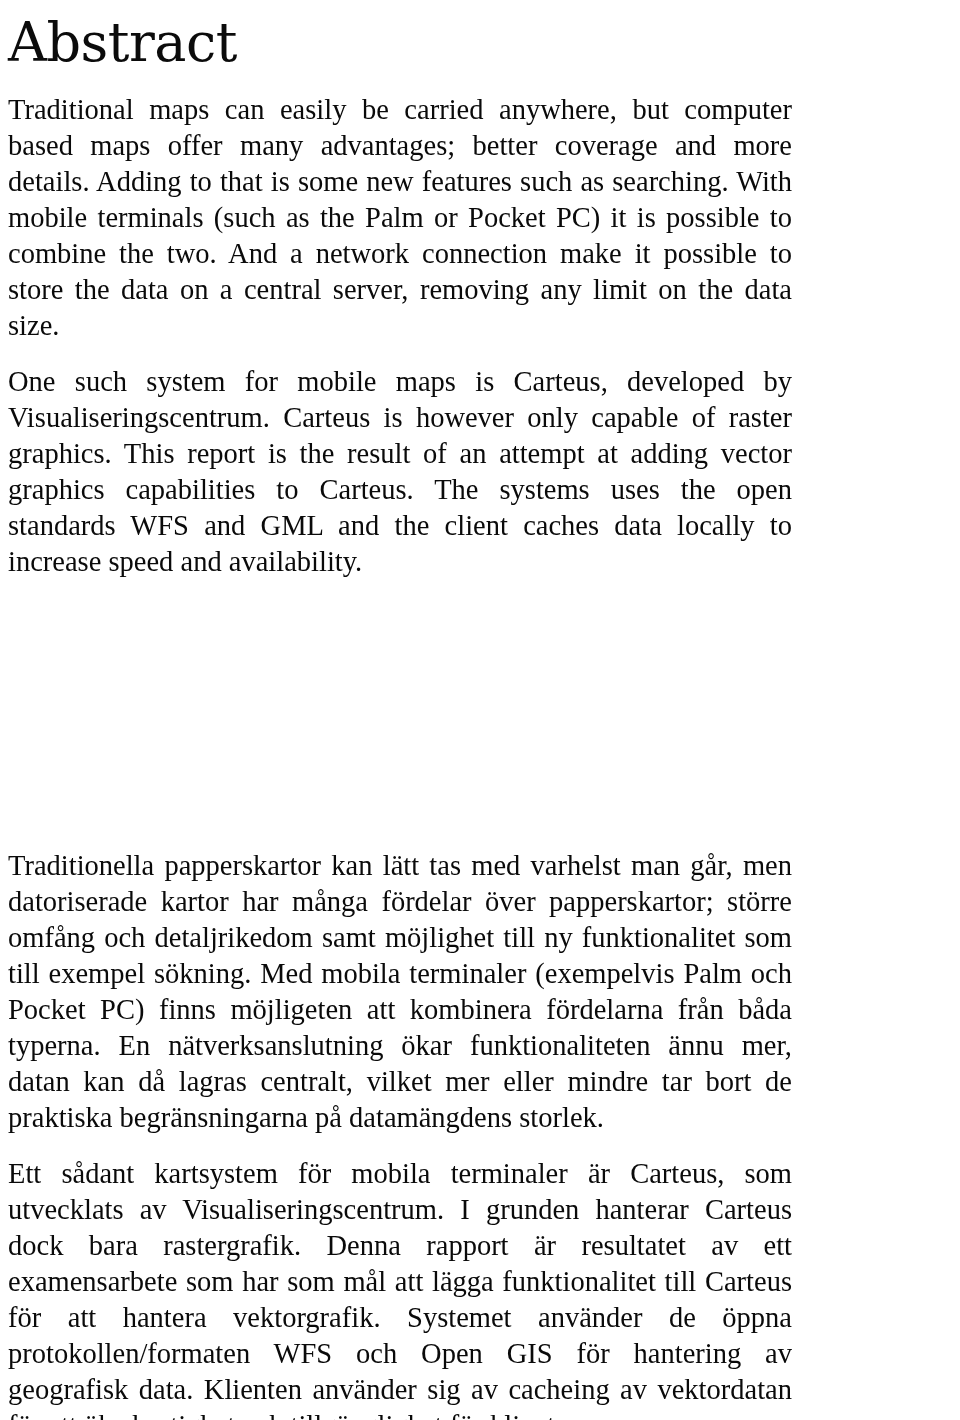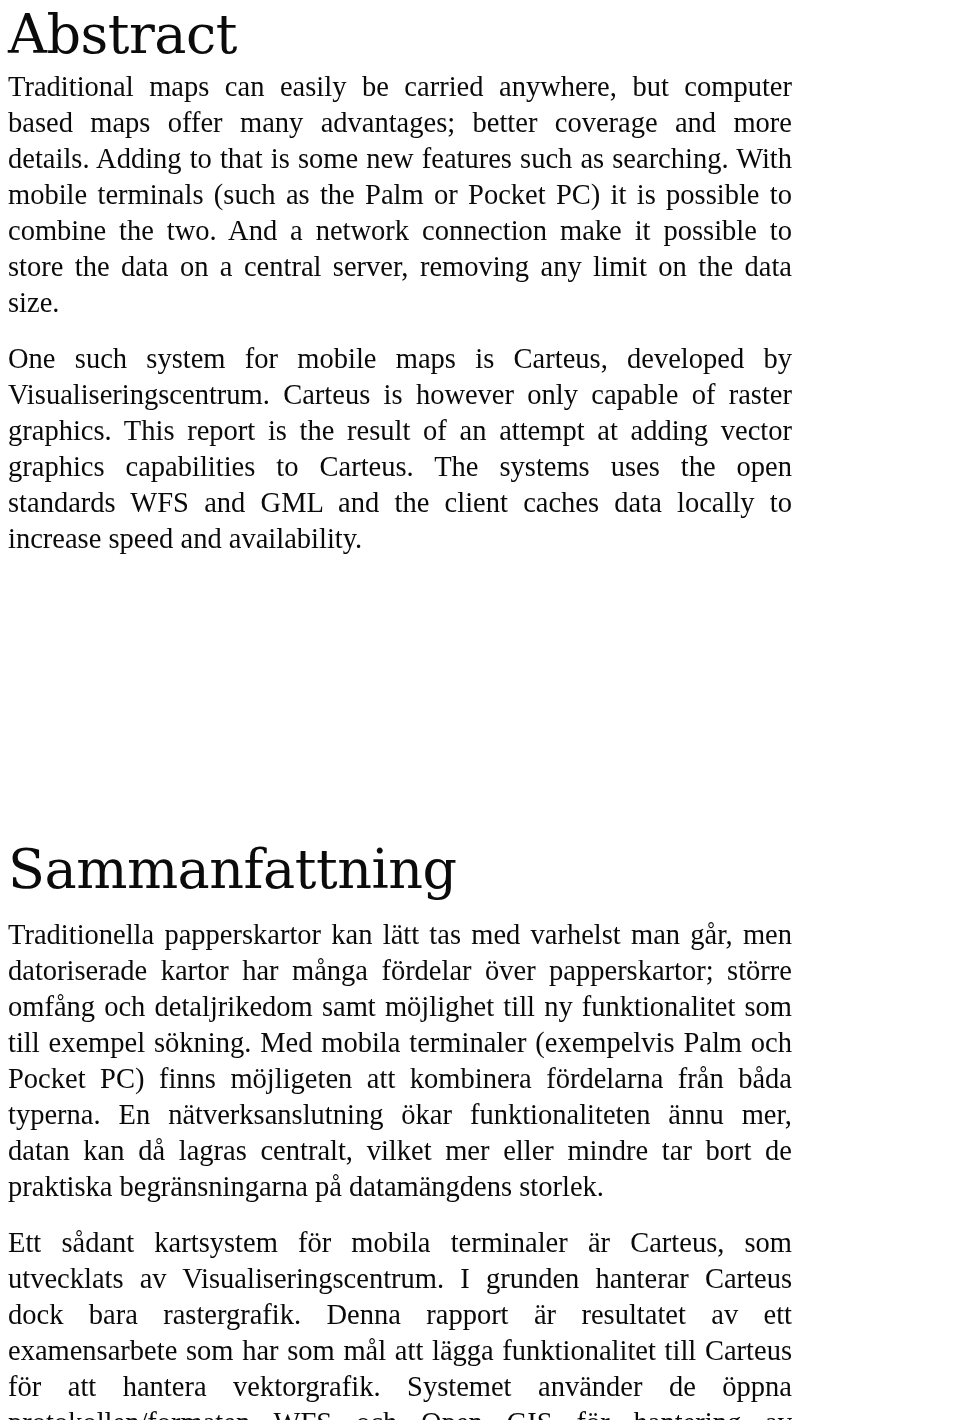--- a/index.html
+++ b/index.html
@@ -13,21 +13,21 @@
     overflow: hidden;
     font-family: "Liberation Serif", "DejaVu Serif", serif;
     color: #000000;
     -webkit-font-smoothing: antialiased;
   }
   .page {
     position: relative;
     width: 796px;
     height: 1420px;
     box-sizing: border-box;
-    padding: 4px 4px 0 8px;
+    padding: 12px 4px 0 8px;
   }
   .section-heading {
     font-family: "DejaVu Serif", "Liberation Serif", serif;
     font-weight: 400;
     font-size: 54px;
     line-height: 1.0;
     letter-spacing: -0.5px;
     margin: 0;
     padding: 0;
     color: #0b0b0b;
@@ -52,21 +52,21 @@
     word-spacing: 0px;
     color: #0a0a0a;
   }
   .para:last-child {
     margin-bottom: 0;
   }
   #abstract-section {
     margin-bottom: 0;
   }
   #abstract-body {
-    margin-top: 7px;
+    margin-top: 22px;
   }
   #sammanfattning-section {
     margin-top: 0;
   }
   #sammanfattning-heading-wrap {
     padding-top: 38px;
   }
   #sammanfattning-body {
     margin-top: 20px;
     font-family: Liberation Serif, serif;
@@ -84,22 +84,19 @@
     <h1 id="abstract-heading" class="section-heading">Abstract</h1>
     <div id="abstract-body" class="section-body">
       <p class="para">Traditional maps can easily be carried anywhere, but computer based maps offer many advantages; better coverage and more details. Adding to that is some new features such as searching. With mobile terminals (such as the Palm or Pocket PC) it is possible to combine the two. And a network connection make it possible to store the data on a central server, removing any limit on the data size.</p>
       <p class="para">One such system for mobile maps is Carteus, developed by Visualiseringscentrum. Carteus is however only capable of raster graphics. This report is the result of an attempt at adding vector graphics capabilities to Carteus. The systems uses the open standards WFS and GML and the client caches data locally to increase speed and availability.</p>
     </div>
   </section>
 
   <div class="spacer-between-sections"></div>
 
   <section id="sammanfattning-section">
-    <div id="sammanfattning-heading-wrap">
-      <h1 id="sammanfattning-heading" class="section-heading">Sammanfattning</h1>
-    </div>
     <div id="sammanfattning-body" class="section-body">
       <p class="para">Traditionella papperskartor kan lätt tas med varhelst man går, men datoriserade kartor har många fördelar över papperskartor; större omfång och detaljrikedom samt möjlighet till ny funktionalitet som till exempel sökning. Med mobila terminaler (exempelvis Palm och Pocket PC) finns möjligeten att kombinera fördelarna från båda typerna. En nätverksanslutning ökar funktionaliteten ännu mer, datan kan då lagras centralt, vilket mer eller mindre tar bort de praktiska begränsningarna på datamängdens storlek.</p>
       <p class="para">Ett sådant kartsystem för mobila terminaler är Carteus, som utvecklats av Visualiseringscentrum. I grunden hanterar Carteus dock bara rastergrafik. Denna rapport är resultatet av ett examensarbete som har som mål att lägga funktionalitet till Carteus för att hantera vektorgrafik. Systemet använder de öppna protokollen/formaten WFS och Open GIS för hantering av geografisk data. Klienten använder sig av cacheing av vektordatan för att öka hastighet och tillgänglighet för klienten.</p>
     </div>
   </section>
 
 </div>
 
 </body></html>

